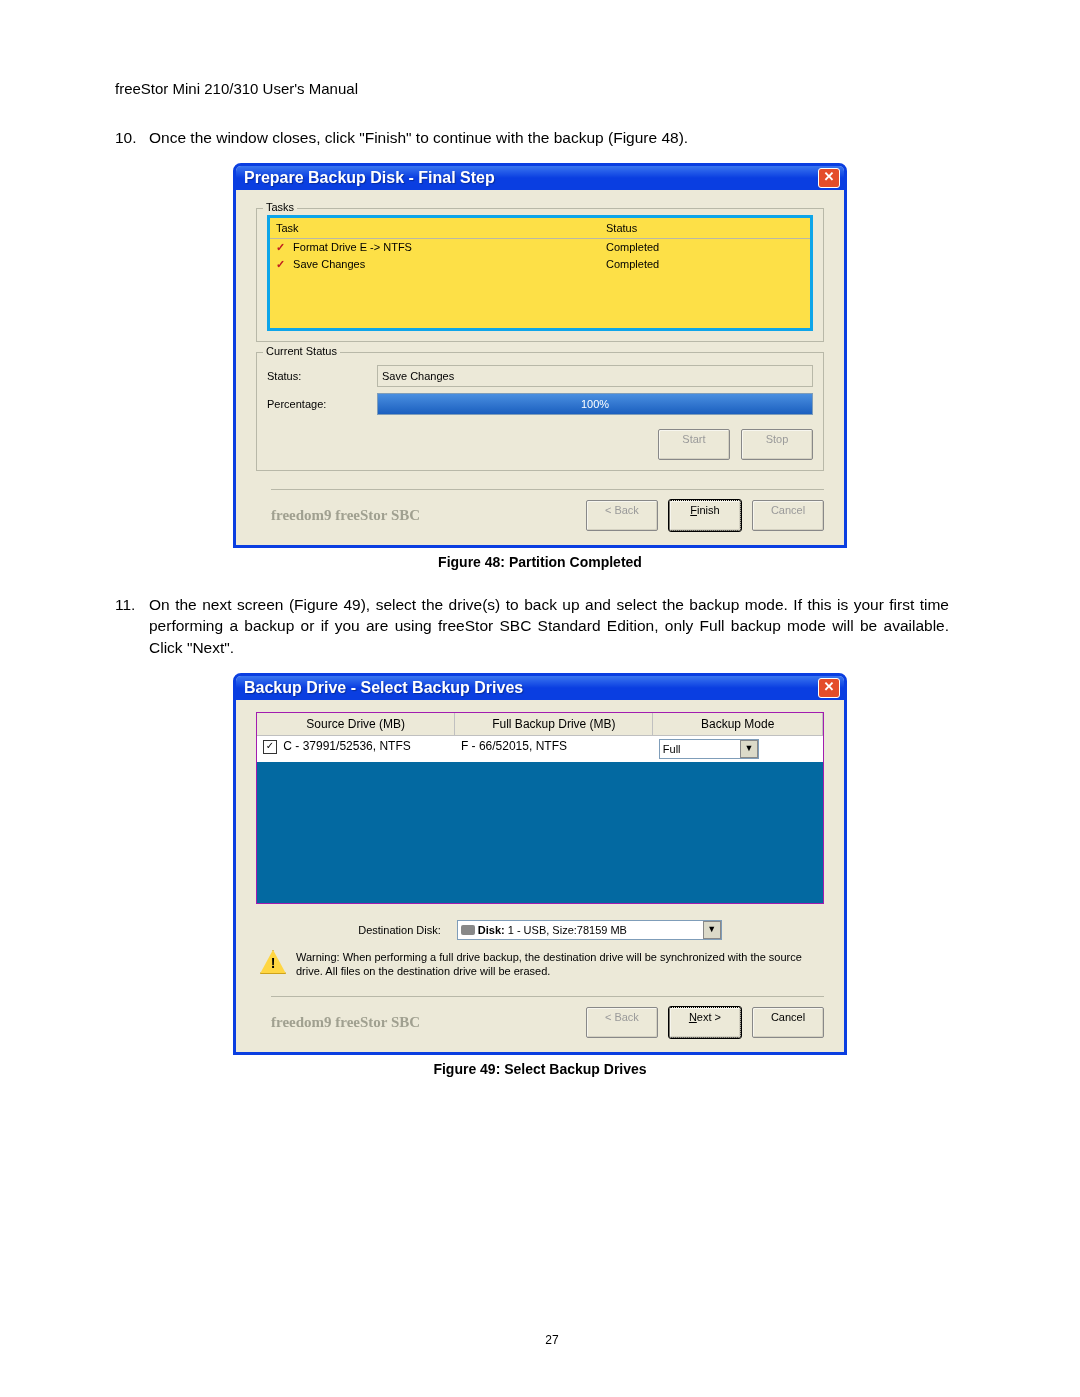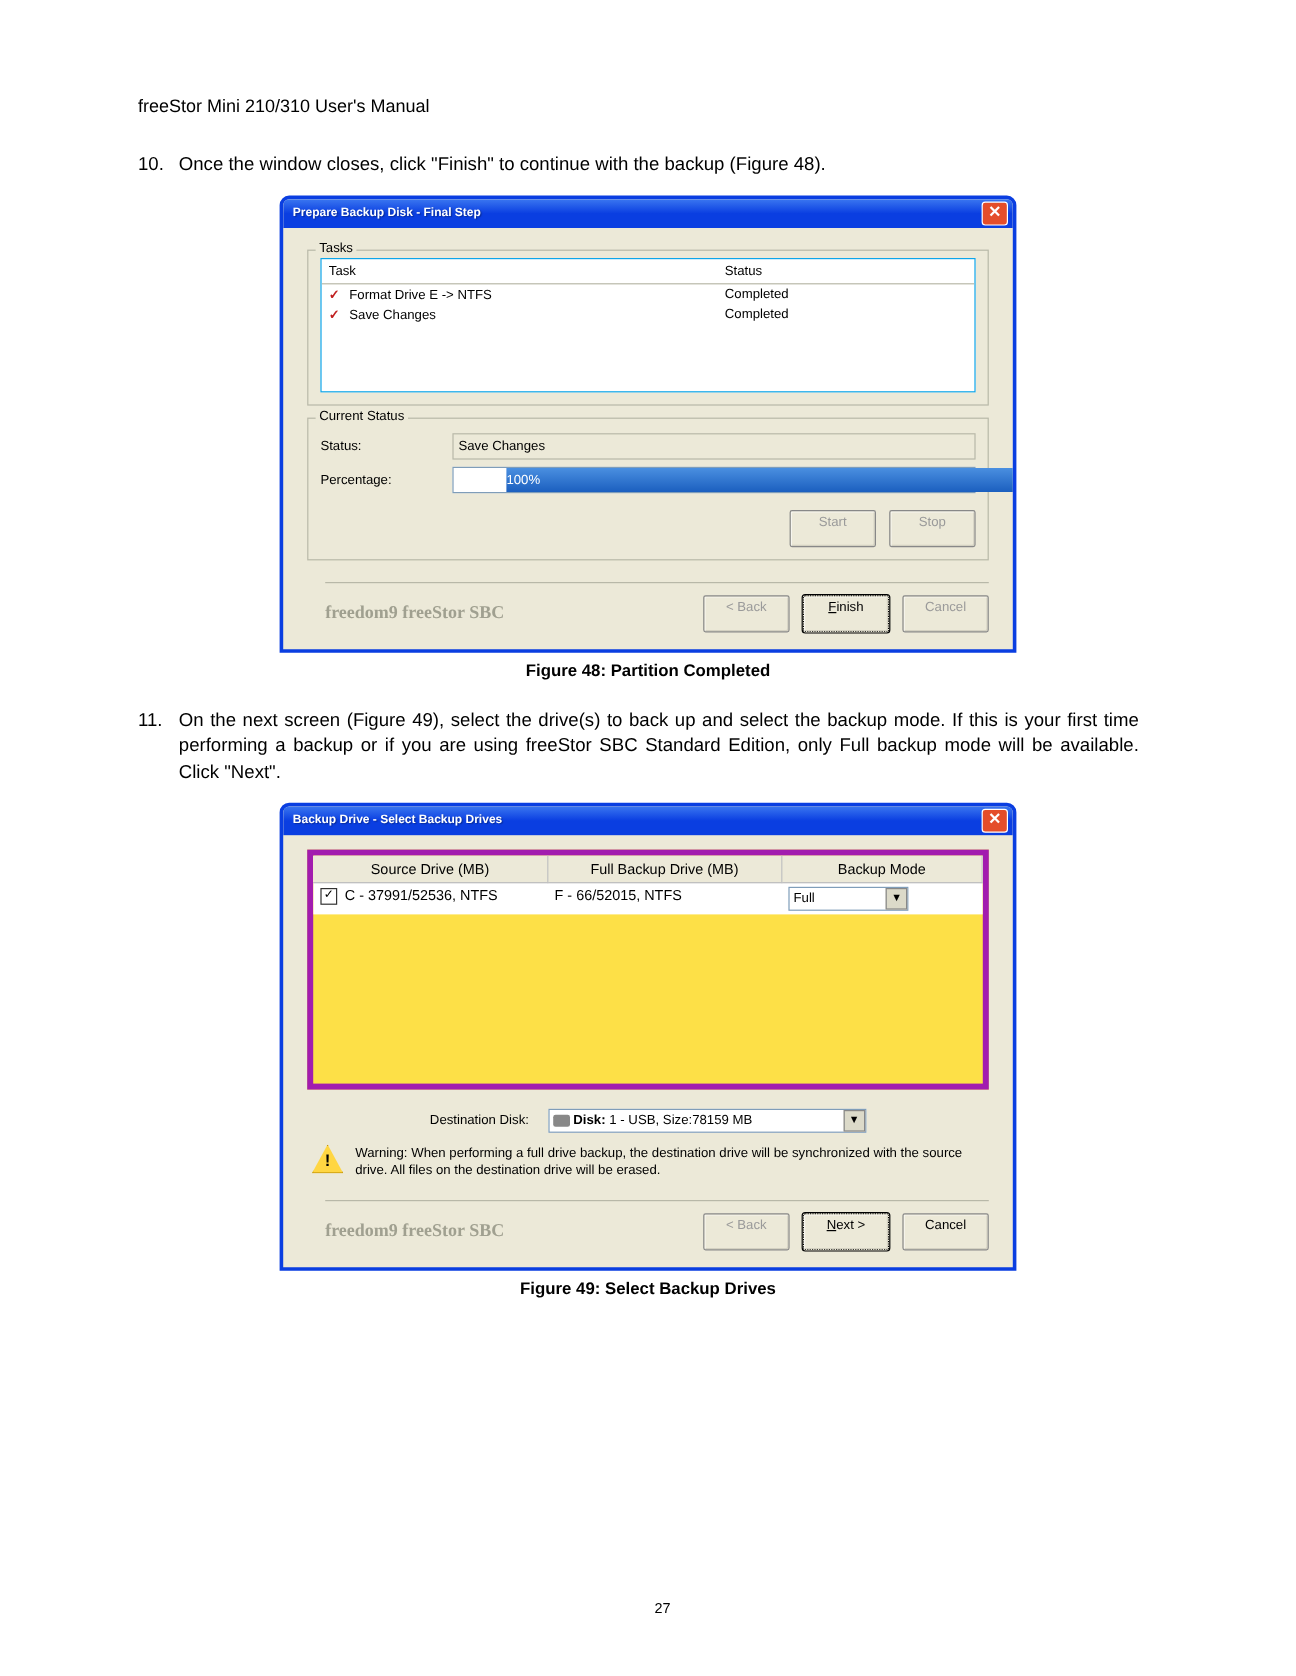--- a/index.html
+++ b/index.html
@@ -54,21 +54,21 @@
   background: linear-gradient(to bottom, #3A76F0 0%, #0A3EE1 50%, #0A3EE1 100%);
   height: 24px;
   display: flex;
   align-items: center;
   padding: 0 4px 0 8px;
   justify-content: space-between;
 }
 .titlebar-text {
   color: #fff;
   font-weight: bold;
-  font-size: 10px;
+  font-size: 16px;
   font-family: Tahoma, sans-serif;
   text-shadow: 1px 1px 1px rgba(0,0,0,0.3);
 }
 .close-btn {
   width: 20px;
   height: 18px;
   background: #E44D2A;
   border: 1px solid #fff;
   border-radius: 3px;
   color: #fff;
@@ -115,22 +115,22 @@
   padding: 2px 0;
 }
 .check-icon {
   display: inline-block;
   width: 14px;
   color: #C02020;
   font-weight: bold;
 }
 .tasks-box {
   height: 110px;
-  border: 1px solid #0ea5e9;
-  background: #ffffff;
+  border: 3px solid #0ea5e9;
+  background: #fde047;
   overflow: hidden;
 }
 .status-row {
   display: flex;
   align-items: center;
   margin: 6px 0;
 }
 .status-label {
   width: 110px;
 }
@@ -147,24 +147,23 @@
   height: 20px;
   border: 1px solid #7F9DB9;
   background: #fff;
   position: relative;
 }
 .progress-fill {
   background: linear-gradient(to bottom, #4A8FE0, #1B5FBF);
   height: 100%;
   width: 100%;
   color: #fff;
-  text-align: left;
+  text-align: center;
   font-size: 11px;
   line-height: 20px;
-  margin-left: 44px;
 }
 .btn {
   display: inline-block;
   min-width: 72px;
   height: 31px;
   line-height: 19px;
   background: #ECE9D8;
   border: 1px solid #888;
   border-radius: 2px;
   text-align: center;
@@ -220,22 +219,22 @@
   padding: 4px 6px;
   text-align: center;
   background: #ECE9D8;
 }
 .drive-table td {
   padding: 3px 6px;
   vertical-align: top;
 }
 .drive-table-wrap {
   height: 190px;
-  border: 5px solid #a21caf;
-  background: #fde047;
+  border: 1px solid #a21caf;
+  background: #0369a1;
   overflow: hidden;
 }
 .drive-table-wrap table {
   border: none;
 }
 .checkbox {
   display: inline-block;
   width: 12px;
   height: 12px;
   border: 1px solid #333;

